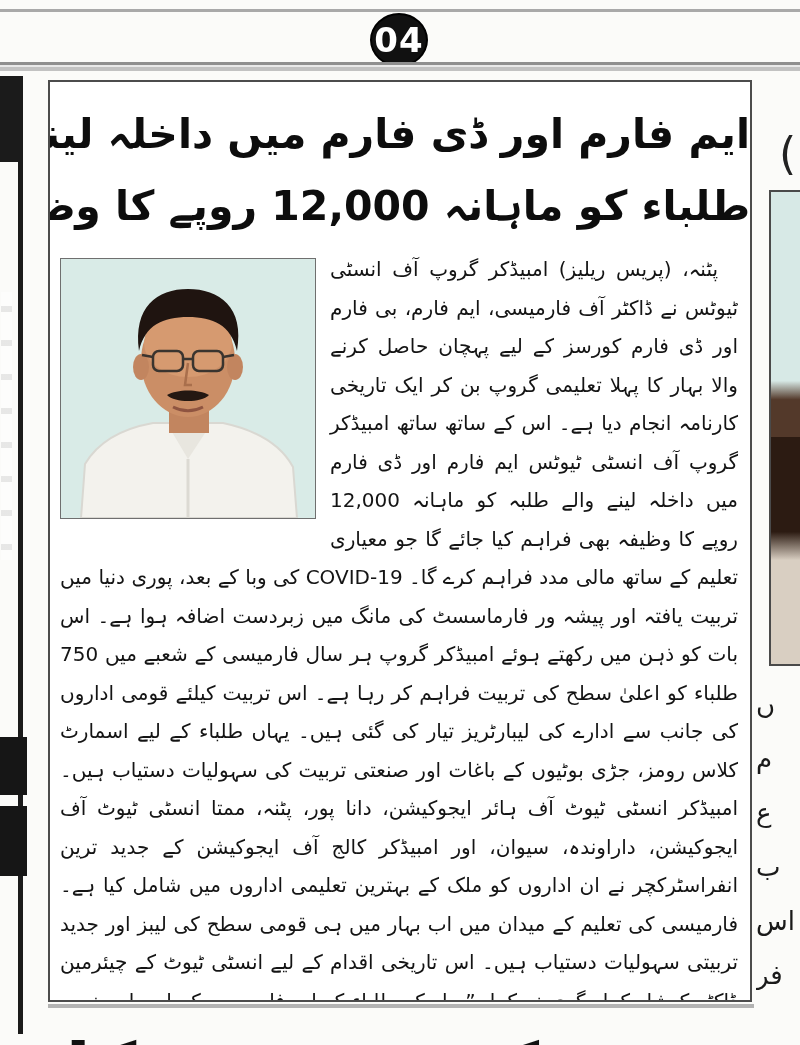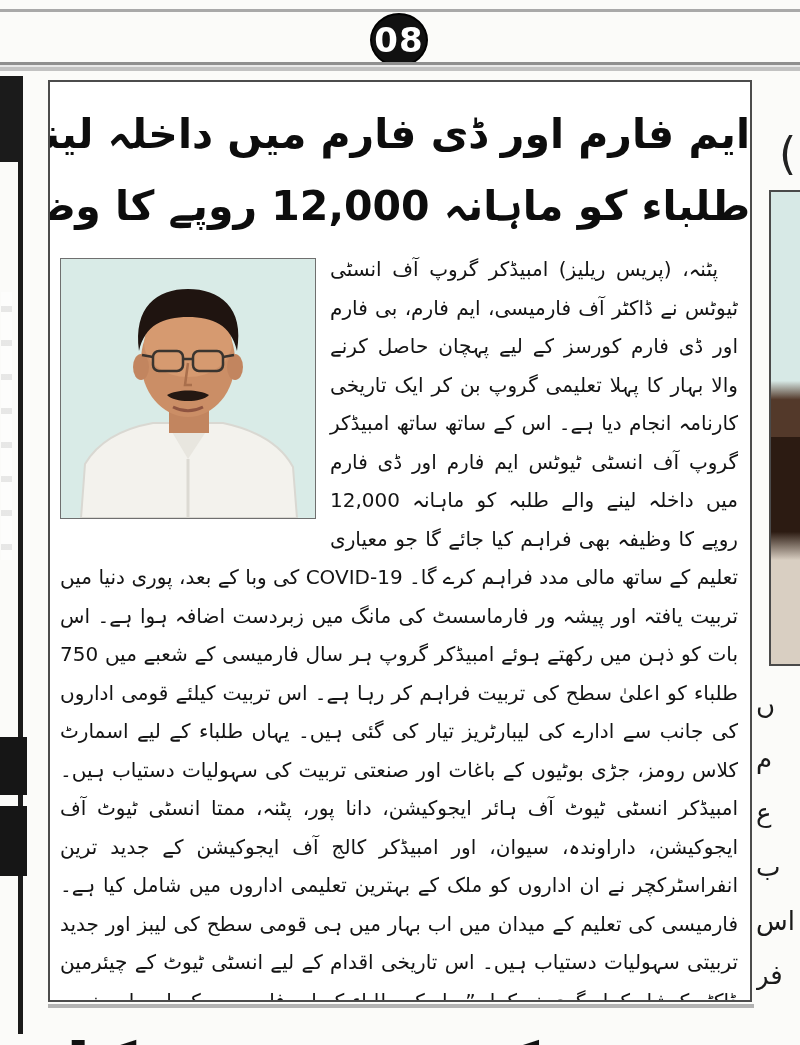--- a/index.html
+++ b/index.html
@@ -63,21 +63,21 @@
     font-size:74px;line-height:120px;white-space:nowrap;margin-top:2px;
   }
 </style>
 </head>
 <body>
 
 <div class="page">
 
   <div class="top-hairline"></div>
   <div class="page-badge">
-    <span>08</span>
+    <span>04</span>
   </div>
   <div class="top-band"></div>
 
   <div class="lm-block1"></div>
   <div class="lm-vline"></div>
   <div class="lm-faint"></div>
   <div class="lm-block2"></div>
   <div class="lm-block3"></div>
 
   <div class="article-box">

